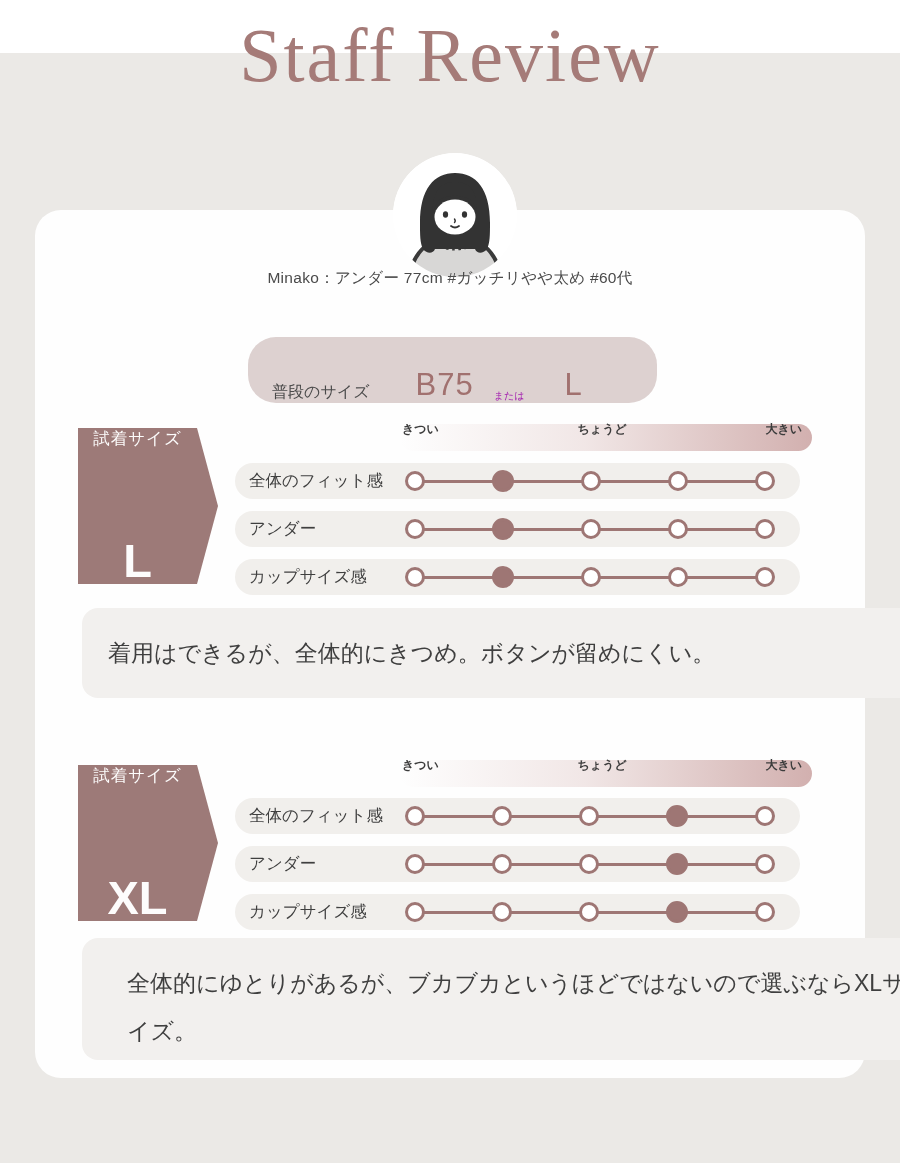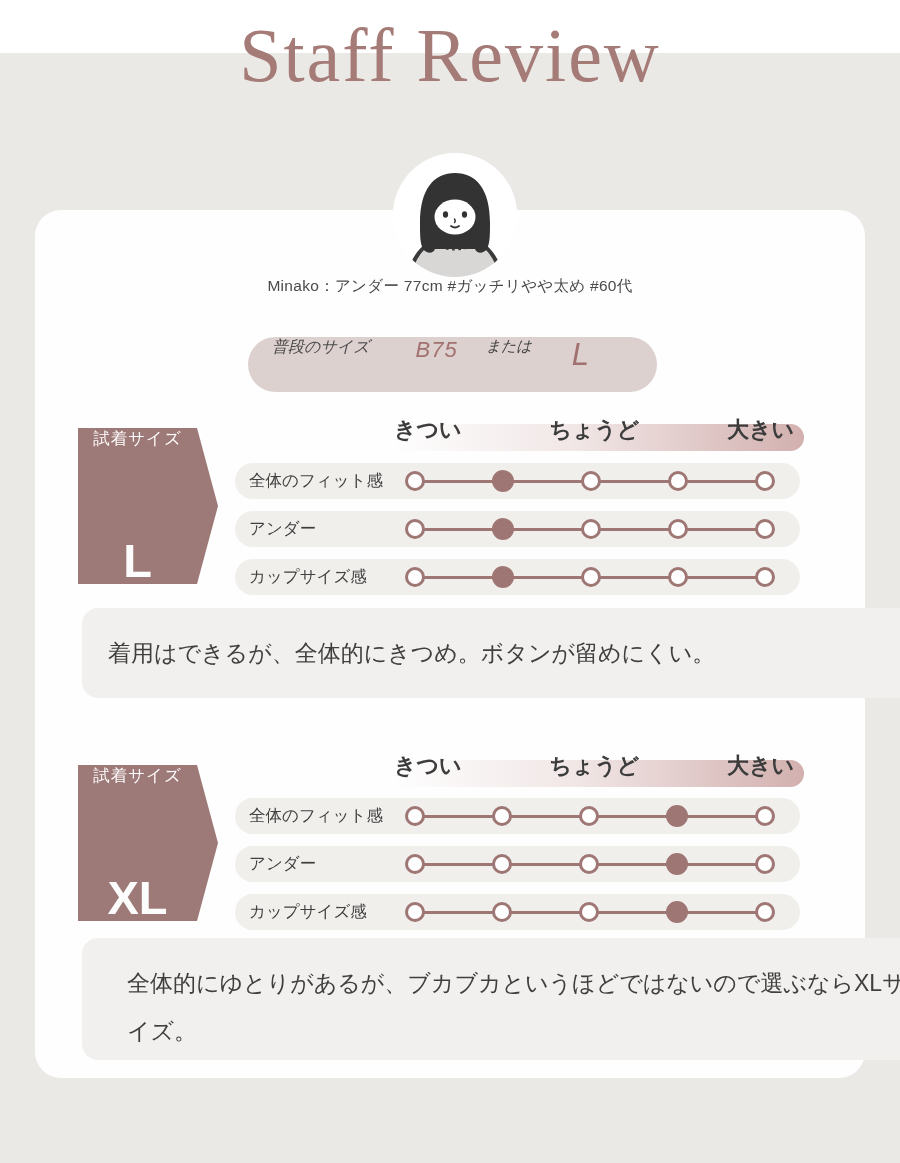--- a/index.html
+++ b/index.html
@@ -5,41 +5,41 @@
   html,body{margin:0;padding:0;}
   body{font-family:"Liberation Sans","DejaVu Sans",sans-serif;}
   .page{position:relative;width:900px;height:1163px;background:#ebe9e6;overflow:hidden;}
   .top-strip{position:absolute;top:0;left:0;width:900px;height:53px;background:#ffffff;}
   .page-title{position:absolute;top:14px;left:0;width:900px;text-align:center;
     font-family:Liberation Serif, serif;font-size:76px;font-weight:400;
     color:#a57b78;letter-spacing:2px;line-height:1.1;}
   .card{position:absolute;left:35px;top:210px;width:830px;height:868px;background:#fefefe;border-radius:26px;}
   .avatar{position:absolute;left:393px;top:153px;width:124px;height:124px;border-radius:50%;background:#ffffff;overflow:hidden;}
   .avatar svg{display:block;width:124px;height:124px;}
-  .profile-line{position:absolute;top:276px;left:0;width:900px;text-align:center;
+  .profile-line{position:absolute;top:268px;left:0;width:900px;text-align:center;
     font-size:15.5px;color:#4a4a4a;letter-spacing:0.3px;}
-  .size-pill{position:absolute;left:248px;top:337px;width:409px;height:55px;border-radius:28px;
-    background:#ddd1d0;display:flex;align-items:flex-start;font-style:italic;}
+  .size-pill{position:absolute;left:248px;top:337px;width:409px;height:66px;border-radius:28px;
+    background:#ddd1d0;display:flex;align-items:flex-end;}
   .size-pill .pill-label{font-size:16px;color:#4a4a4a;margin-left:24px;}
-  .size-pill .pill-bra{font-size:22px;color:#a1716f;margin-left:46px;letter-spacing:1px;}
-  .size-pill .pill-or{font-size:15px;color:#404040;margin-left:28px;}
+  .size-pill .pill-bra{font-size:31px;color:#a1716f;margin-left:46px;letter-spacing:1px;}
+  .size-pill .pill-or{font-size:10px;color:#a21caf;margin-left:20px;}
   .size-pill .pill-size{font-size:31px;color:#a1716f;margin-left:40px;}
 
   .badge{position:absolute;left:78px;width:140px;height:156px;background:#9d7a78;
     clip-path:polygon(0 0,85% 0,100% 50%,85% 100%,0 100%);
     display:flex;flex-direction:column;align-items:center;justify-content:space-between;
     padding-right:21px;box-sizing:border-box;color:#fdfcfc;}
   .badge .badge-label{font-size:16.5px;letter-spacing:1px;margin-bottom:10px;}
   .badge .badge-size{font-size:47px;font-weight:bold;line-height:1;}
 
-  .scale-header{position:absolute;left:392px;width:412px;height:27px;border-radius:14px;
+  .scale-header{position:absolute;left:400px;width:412px;height:27px;border-radius:14px;
     background:linear-gradient(90deg,rgba(227,205,204,0) 0%,rgba(230,211,210,0.55) 45%,#d2b0af 100%);
     display:flex;align-items:center;justify-content:space-between;
     padding:0 10px 16px 2px;box-sizing:border-box;
-    font-size:22px;font-weight:600;color:#3c3c3c;}
+    font-size:12px;font-weight:600;color:#3c3c3c;}
 
   .rating-row{position:absolute;left:235px;width:565px;height:36px;border-radius:18px;
     background:#f1efec;display:flex;align-items:center;font-family:Liberation Serif, serif;}
   .rating-row .row-label{font-size:16.5px;color:#3f3f3f;margin-left:14px;}
   .scale{position:absolute;left:162px;top:0;width:386px;height:36px;
     display:flex;align-items:center;justify-content:space-between;
     padding:0 8px;box-sizing:border-box;}
   .scale .track{position:absolute;left:17px;right:17px;top:calc(50% - 1.5px);height:3px;background:#9e7674;}
   .scale .dot{position:relative;z-index:1;width:20px;height:20px;border-radius:50%;
     background:#ffffff;border:3px solid #9e7674;box-sizing:border-box;}

